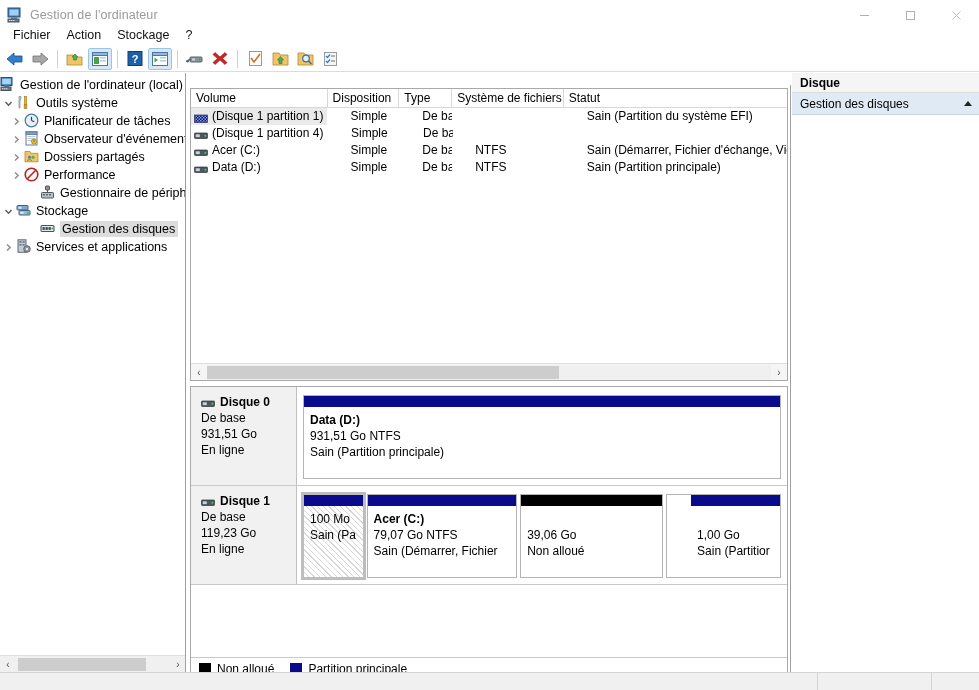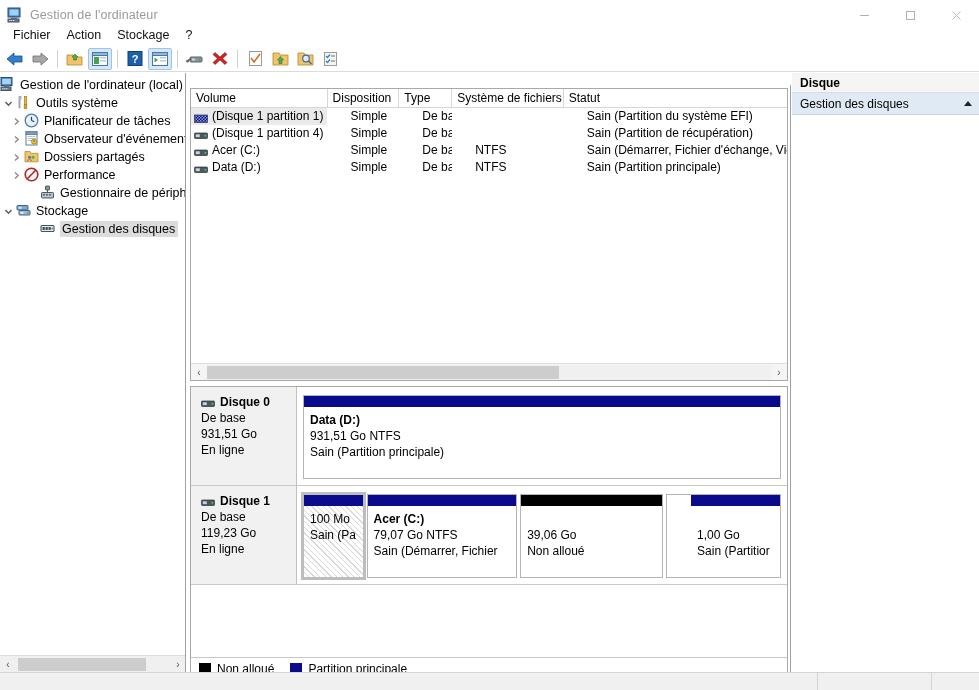--- a/index.html
+++ b/index.html
@@ -477,20 +477,39 @@
               <rect x="1" y="4.5" width="13" height="6" rx="1" fill="#e9edf1" stroke="#45525e" stroke-width="1.1"></rect>
               <rect x="2.5" y="6" width="2.3" height="3" fill="#45525e"></rect>
               <rect x="5.5" y="6" width="2.3" height="3" fill="#45525e"></rect>
               <rect x="8.5" y="6" width="2.3" height="3" fill="#45525e"></rect>
               <circle cx="12.4" cy="7.5" r="1.1" fill="#4fae4f"></circle>
             </svg>
           </span>
           <span class="tlabel">Gestion des disques</span>
         </div>
 
+        <div class="trow indent1">
+          <span class="twist">
+            <svg width="9" height="9" viewBox="0 0 9 9">
+                <path d="M3,1.5 L6.2,4.5 L3,7.5" fill="none" stroke="#8a8a8a" stroke-width="1.4"></path>
+              </svg>
+          </span>
+          <span class="ticon">
+            <svg width="16" height="15" viewBox="0 0 16 15">
+              <rect x="2" y="0.8" width="8" height="12.5" fill="#c2ccd6" stroke="#5f6a74"></rect>
+              <rect x="3.3" y="2.2" width="2.2" height="1.6" fill="#6b7680"></rect>
+              <rect x="6.5" y="2.2" width="2.2" height="1.6" fill="#6b7680"></rect>
+              <rect x="3.3" y="5" width="2.2" height="1.6" fill="#6b7680"></rect>
+              <rect x="6.5" y="5" width="2.2" height="1.6" fill="#6b7680"></rect>
+              <circle cx="11" cy="10" r="3.3" fill="#8b969f" stroke="#4f585f" stroke-width="0.8"></circle>
+              <circle cx="11" cy="10" r="1.2" fill="#e6eaee"></circle>
+            </svg>
+          </span>
+          <span class="tlabel">Services et applications</span>
+        </div>
 
       </div>
 
       <div class="tree-scroll">
         <span class="sb-arrow">‹</span>
         <span class="sb-track">
           <span class="sb-thumb" style="left:2px;width:128px;"></span>
         </span>
         <span class="sb-arrow">›</span>
       </div>
@@ -538,21 +557,20 @@
                   <rect x="0.5" y="2" width="13" height="5.5" rx="0.8" fill="#4c575f" stroke="#2c343a" stroke-width="0.7"></rect>
                   <rect x="1.8" y="3.3" width="4" height="2.8" fill="#c9d2d8"></rect>
                   <circle cx="11.4" cy="4.8" r="1" fill="#3fd24a"></circle>
                 </svg>
               </span>
               <span>(Disque 1 partition 4)</span>
             </div>
             <div class="vl-c" style="width:72px">Simple</div>
             <div class="vl-c" style="width:53px">De base</div>
             <div class="vl-c" style="width:112px"></div>
-            <div class="vl-c" style="width:224px">Sain (Partition de récupération)</div>
           </div>
 
           <div class="vl-row">
             <div class="vl-c vl-c-volume" style="width:137px">
               <span class="vol-icon">
                 <svg width="14" height="10" viewBox="0 0 14 10">
                   <rect x="0.5" y="2" width="13" height="5.5" rx="0.8" fill="#4c575f" stroke="#2c343a" stroke-width="0.7"></rect>
                   <rect x="1.8" y="3.3" width="4" height="2.8" fill="#c9d2d8"></rect>
                   <circle cx="11.4" cy="4.8" r="1" fill="#3fd24a"></circle>
                 </svg>

